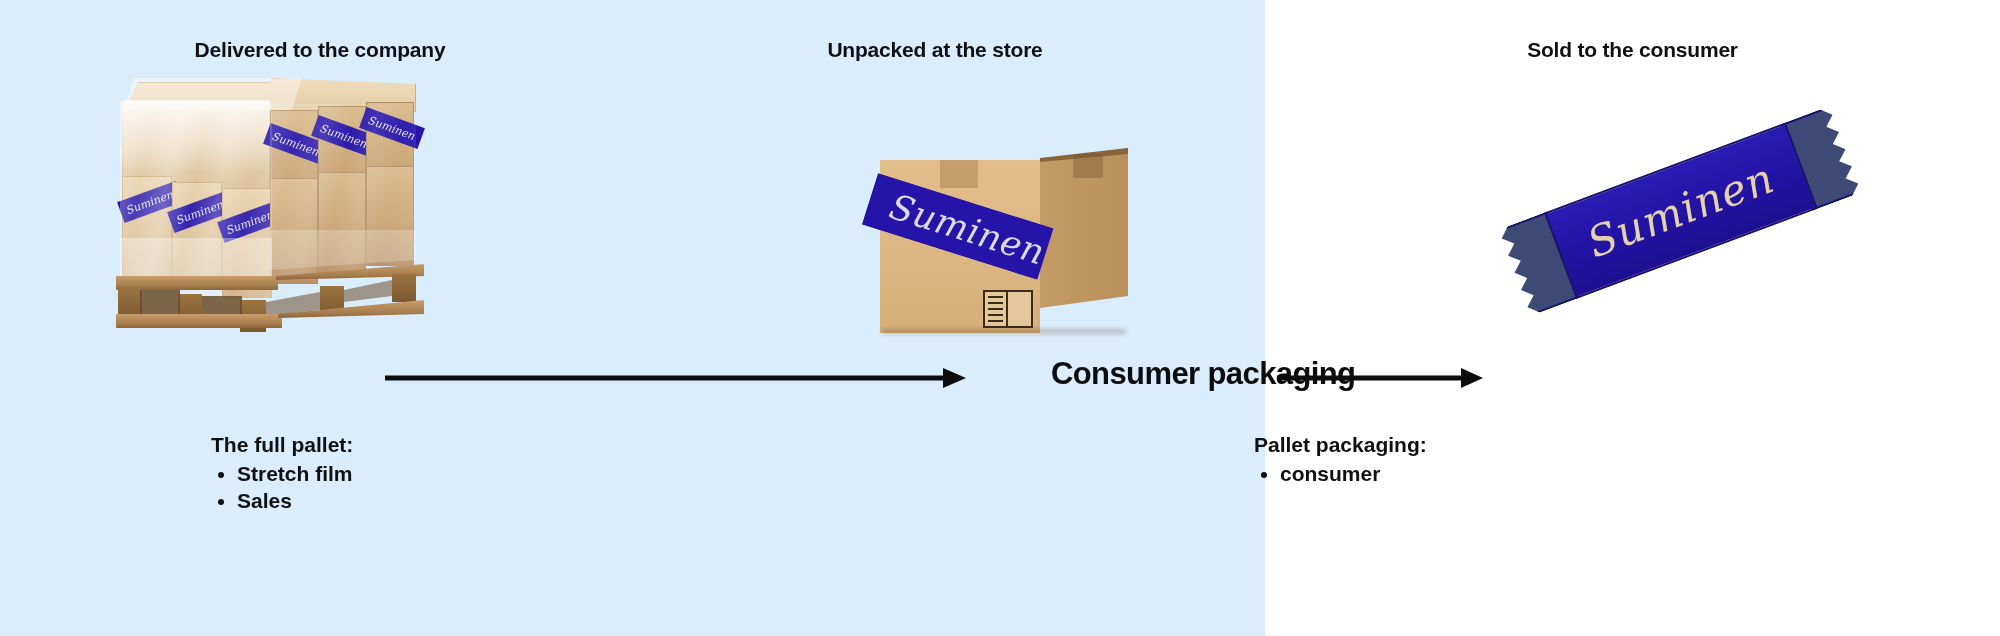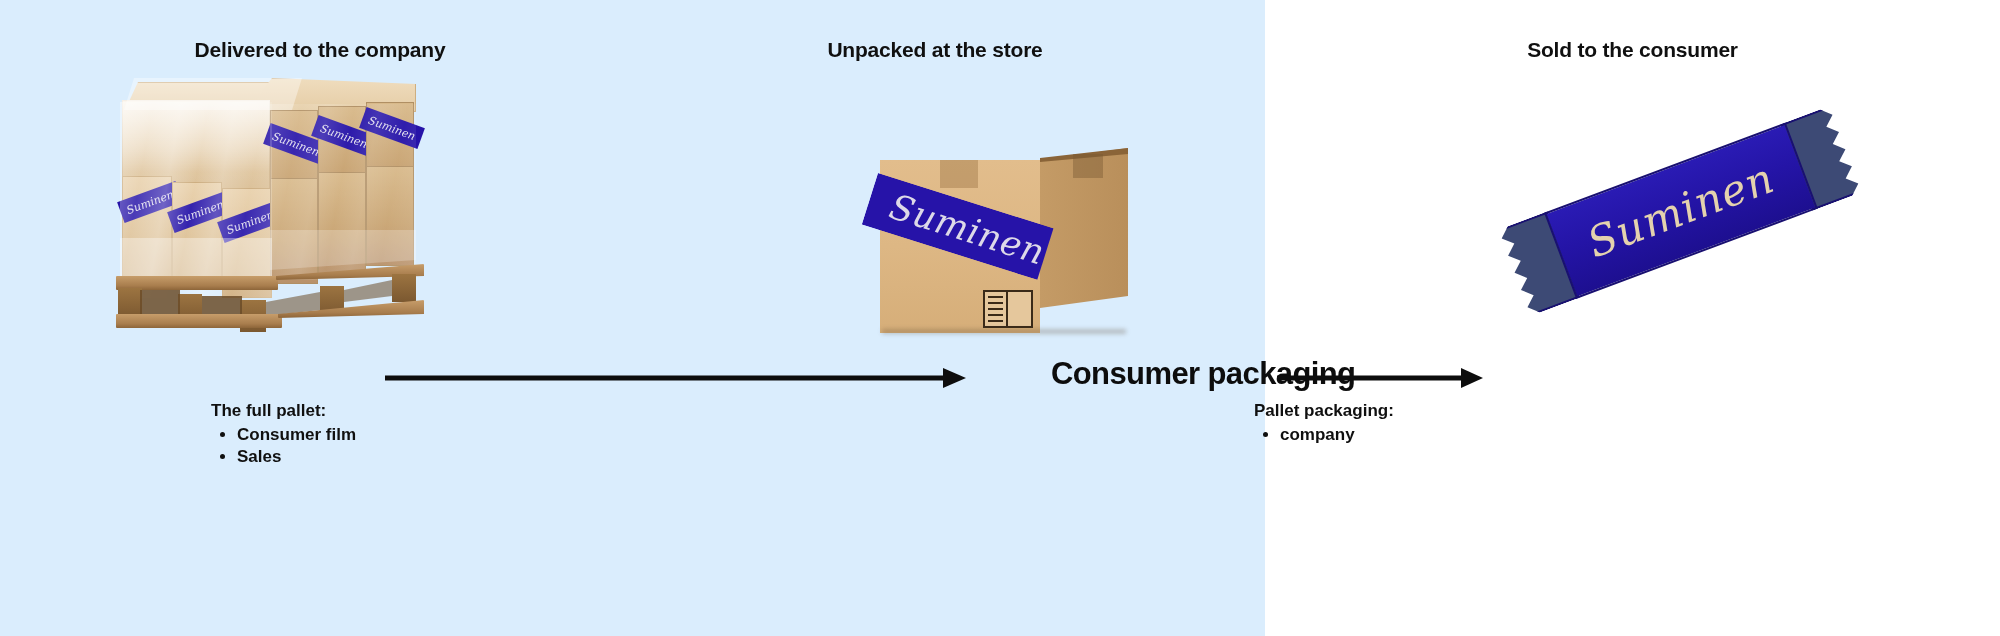--- a/index.html
+++ b/index.html
@@ -57,24 +57,25 @@
   #label-business { left: 124px;  top: 355px; }
   #label-consumer { left: 1003px; top: 356px; margin-left: 48px; }
 
   .flow-arrow { position: absolute; }
   #arrow-business { left: 383px;  top: 362px; }
   #arrow-consumer { left: 1275px; top: 362px; }
 
   
   .caption {
     position: absolute;
-    font-size: 17px;
+    font-size: 21px;
     font-weight: bold;
     color: #101010;
     line-height: 1.28;
+    margin-top: 32px;
   }
   .caption .caption-head { display: block; white-space: nowrap; }
   .caption ul {
     margin: 2px 0 0 0;
     padding-left: 26px;
     list-style: disc;
   }
   .caption li { white-space: nowrap; }
 
   #caption-pallet { left: 211px;  top: 400px; }
@@ -410,26 +411,26 @@
 
   <div class="section-label" id="label-consumer">Consumer packaging</div>
   <svg class="flow-arrow" id="arrow-consumer" width="210" height="32" viewBox="0 0 210 32" style="left:1275px; top:362px; transform:translateX(0);">
     <line x1="2" y1="16" x2="186" y2="16" stroke="#0d0d0d" stroke-width="5"></line>
     <polygon points="186,6 208,16 186,26" fill="#0d0d0d"></polygon>
   </svg>
 
   <div class="caption" id="caption-pallet">
     <span class="caption-head">The full pallet:</span>
     <ul>
-      <li>Consumer film</li>
+      <li>Stretch film</li>
       <li>Sales</li>
     </ul>
   </div>
 
 
   <div class="caption" id="caption-bar">
     <span class="caption-head">Pallet packaging:</span>
     <ul>
-      <li>company</li>
+      <li>consumer</li>
     </ul>
   </div>
 
 </div>
 
 </body></html>

